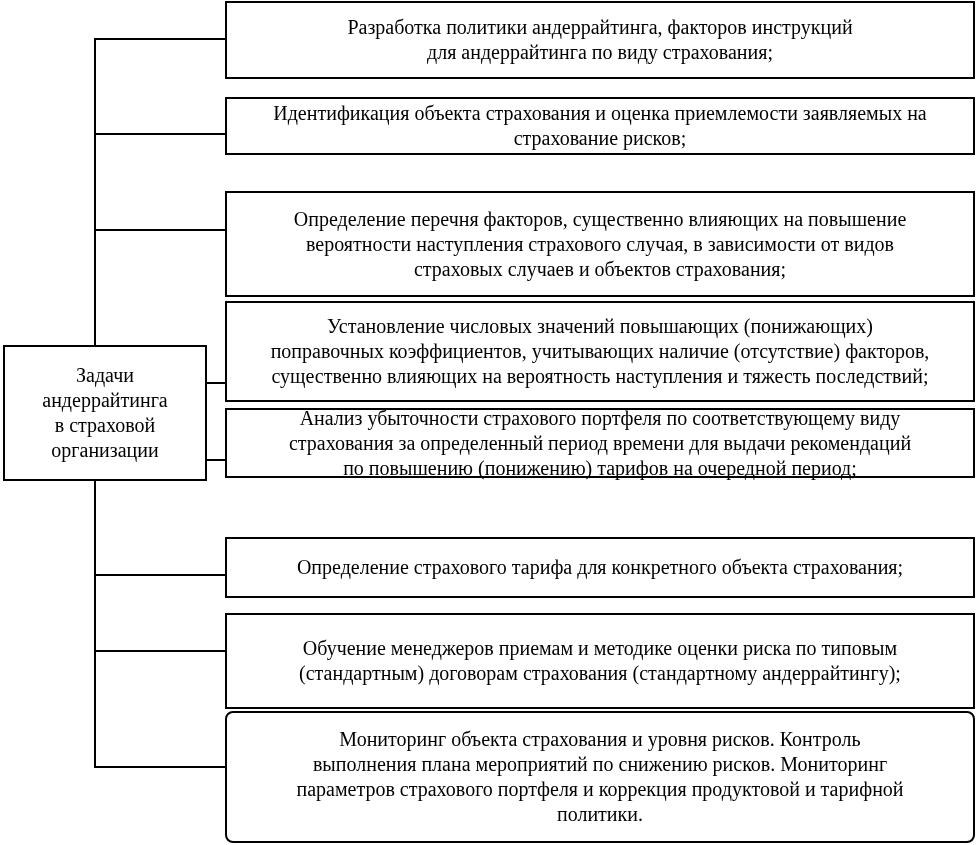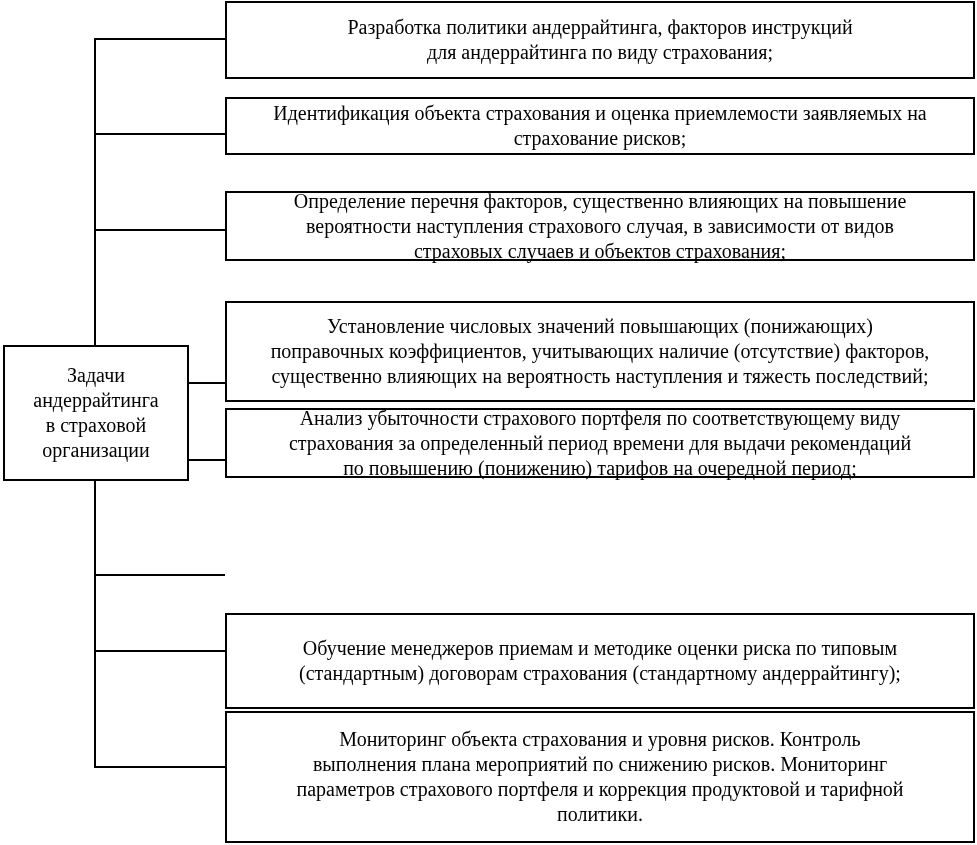--- a/index.html
+++ b/index.html
@@ -24,29 +24,29 @@
     display: flex;
     align-items: center;
     justify-content: center;
     text-align: center;
     font-size: 20px;
     line-height: 25px;
     white-space: pre-line;
     padding: 2px 8px;
   }
   .task-box { left: 225px; width: 750px; }
-  .root-box { left: 3px; top: 345px; width: 186px; height: 136px; border-width: 2px; }
+  .root-box { left: 3px; top: 345px; width: 204px; height: 136px; border-width: 2px; }
   .b1 { top: 1px;   height: 78px; }
   .b2 { top: 97px;  height: 58px; }
-  .b3 { top: 191px; height: 70px; }
+  .b3 { top: 191px; height: 106px; }
   .b4 { top: 301px; height: 101px; }
   .b5 { top: 408px; height: 70px; }
   .b6 { top: 537px; height: 61px; }
   .b7 { top: 613px; height: 96px; font-family: Liberation Serif, serif; }
-  .b8 { top: 711px; height: 132px; }
+  .b8 { top: 711px; height: 132px; border-radius: 8px; }
   .line {
     position: absolute;
     background: #000000;
   }
   .trunk-top    { left: 94px; top: 38px;  width: 2px;   height: 307px; }
   .trunk-bottom { left: 94px; top: 479px; width: 2px;   height: 289px; }
   .branch       { height: 2px; }
   .from-trunk   { left: 94px;  width: 131px; }
   .from-root    { left: 187px; width: 38px; }
   .br1 { top: 38px;  }
@@ -85,20 +85,21 @@
 страхование рисков;</div>
   <div class="box task-box b3">Определение перечня факторов, существенно влияющих на повышение
 вероятности наступления страхового случая, в зависимости от видов
 страховых случаев и объектов страхования;</div>
   <div class="box task-box b4">Установление числовых значений повышающих (понижающих)
 поправочных коэффициентов, учитывающих наличие (отсутствие) факторов,
 существенно влияющих на вероятность наступления и тяжесть последствий;</div>
   <div class="box task-box b5">Анализ убыточности страхового портфеля по соответствующему виду
 страхования за определенный период времени для выдачи рекомендаций
 по повышению (понижению) тарифов на очередной период;</div>
+  <div class="box task-box b6">Определение страхового тарифа для конкретного объекта страхования;</div>
   <div class="box task-box b7">Обучение менеджеров приемам и методике оценки риска по типовым
 (стандартным) договорам страхования (стандартному андеррайтингу);</div>
   <div class="box task-box b8">Мониторинг объекта страхования и уровня рисков. Контроль
 выполнения плана мероприятий по снижению рисков. Мониторинг
 параметров страхового портфеля и коррекция продуктовой и тарифной
 политики.</div>
 
 </div>
 
 </body></html>

